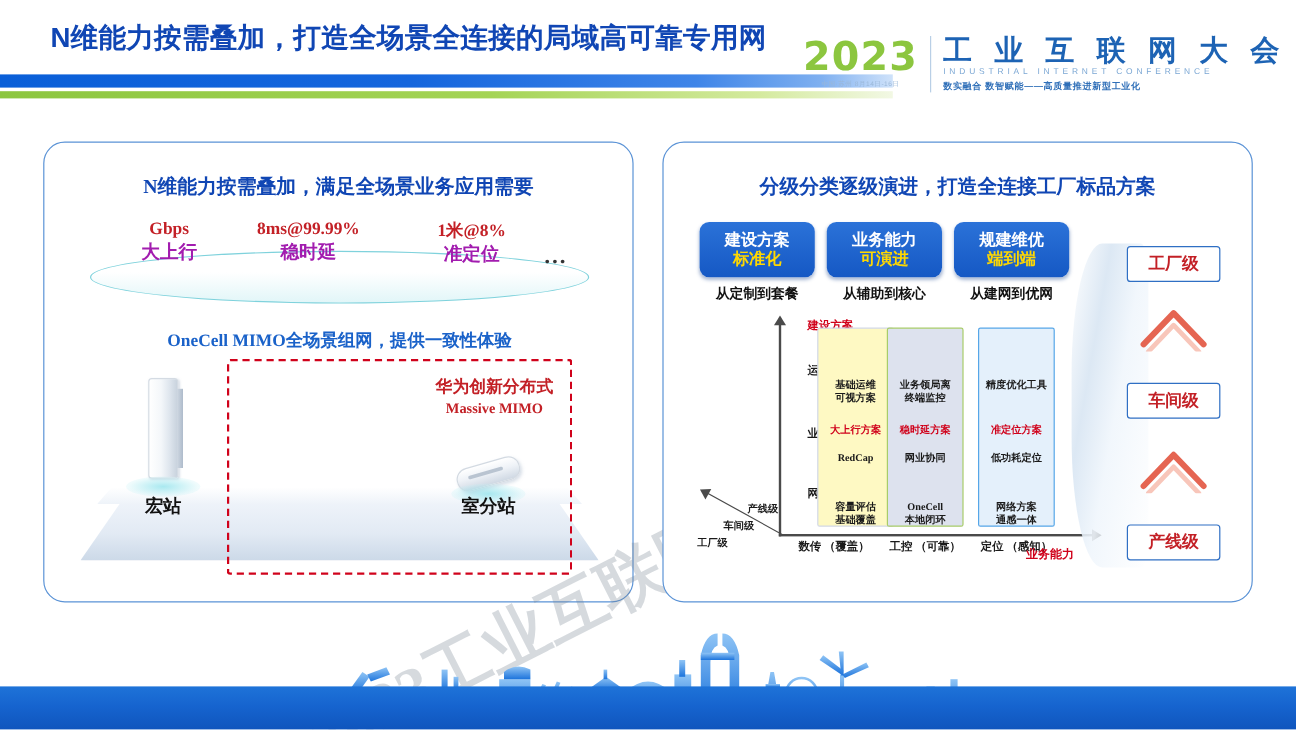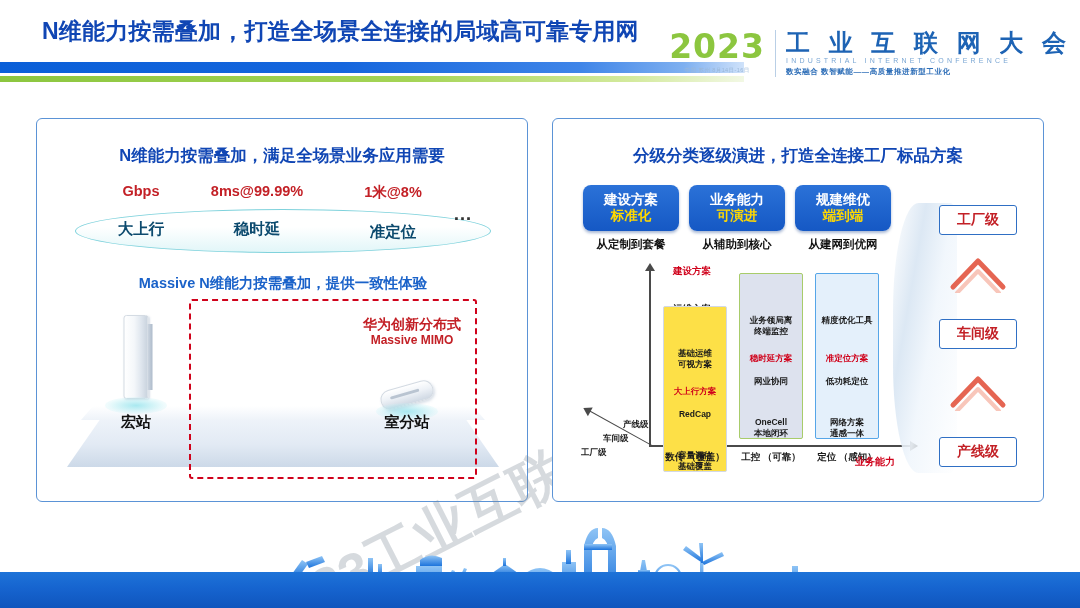--- a/index.html
+++ b/index.html
@@ -54,22 +54,23 @@
   }
   .bar-green {
     position: absolute; left: 0; top: 76px; width: 744px; height: 6px;
     background: linear-gradient(90deg,#8cc63f 0%,#a4d455 55%,#d4ea9e 85%,#f2f8e4 100%);
   }
 
   
   .panel {
     position: absolute;
     border: 1.5px solid #5b93d6;
-    border-radius: 6px;
+    border-radius: 18px;
     background: #ffffff;
+    font-family: Liberation Serif, serif;
   }
   #panel-left  { left: 36px;  top: 118px; width: 492px; height: 384px; }
   #panel-right { left: 552px; top: 118px; width: 492px; height: 384px; }
 
   .panel-title {
     position: absolute; left: 0; width: 100%; top: 26px;
     text-align: center; font-size: 16.5px; font-weight: bold; color: #1046b4;
     white-space: nowrap;
   }
 
@@ -80,21 +81,21 @@
     border: 1.6px solid #7fd2dc; border-radius: 50%;
     background: linear-gradient(180deg, rgba(255,255,255,0) 40%, rgba(190,235,240,.45) 100%);
   }
   .kpi {
     position: absolute; text-align: center; width: 120px;
   }
   .kpi .kpi-val {
     font-size: 14.5px; font-weight: bold; color: #c32026; white-space: nowrap;
   }
   .kpi .kpi-lbl {
-    font-size: 15.5px; font-weight: bold; color: #0c4a6e; margin-top: 20px; white-space: nowrap;
+    font-size: 15.5px; font-weight: bold; color: #a21caf; margin-top: 0; white-space: nowrap;
   }
   #kpi-0 { left: 44px;  top: 2px; }
   #kpi-1 { left: 160px; top: 2px; }
   #kpi-2 { left: 296px; top: 2px; }
   .kpi-ellipsis {
     position: absolute; left: 416px; top: 22px;
     font-size: 19px; font-weight: bold; color: #333;
   }
 
   .mimo-line {
@@ -239,21 +240,21 @@
     font-size: 9.5px; font-weight: bold; color: #1a1a1a; line-height: 1.25;
   }
   .xaxis-title {
     position: absolute; left: 278px; top: 196px;
     font-size: 10px; font-weight: bold; color: #d0021b; white-space: nowrap;
   }
 
   .col {
     position: absolute; top: 14px; width: 64px; height: 166px; border-radius: 2px;
   }
-  #col-0 { left: 86px;  background: #fde047; border: 1px solid #d2d8e6; margin-top: 33px; }
+  #col-0 { left: 104px;  background: #fef9c3; border: 1px solid #d2d8e6; }
   #col-1 { left: 162px; background: #dde2ee; border: 1.2px solid #a8cc6a; }
   #col-2 { left: 238px; background: #e4f0fb; border: 1.2px solid #56a6e8; }
 
   .cell {
     position: absolute; left: 0; width: 100%; text-align: center;
     font-size: 8.5px; line-height: 1.35; font-weight: bold; color: #1a1a1a;
     white-space: pre-line;
   }
   .cell.r0 { top: 18px; }
   .cell.r1 { top: 68px; }
@@ -335,21 +336,21 @@
       <div class="kpi-val">8ms@99.99%</div>
       <div class="kpi-lbl">稳时延</div>
     </div>
     <div class="kpi" id="kpi-2">
       <div class="kpi-val">1米@8%</div>
       <div class="kpi-lbl">准定位</div>
     </div>
     <div class="kpi-ellipsis">…</div>
   </div>
 
-  <div class="mimo-line">Massive N维能力按需叠加，提供一致性体验</div>
+  <div class="mimo-line">OneCell MIMO全场景组网，提供一致性体验</div>
 
   <div class="stage">
     <div class="stage-plate"></div>
     <div class="stage-plate2"></div>
 
     <div class="station" id="station-0">
       <div class="ant-macro" style="top:6px"></div>
       <div class="st-glow" style="top:88px"></div>
       <div class="st-caption" style="top:104px">宏站</div>
     </div>

